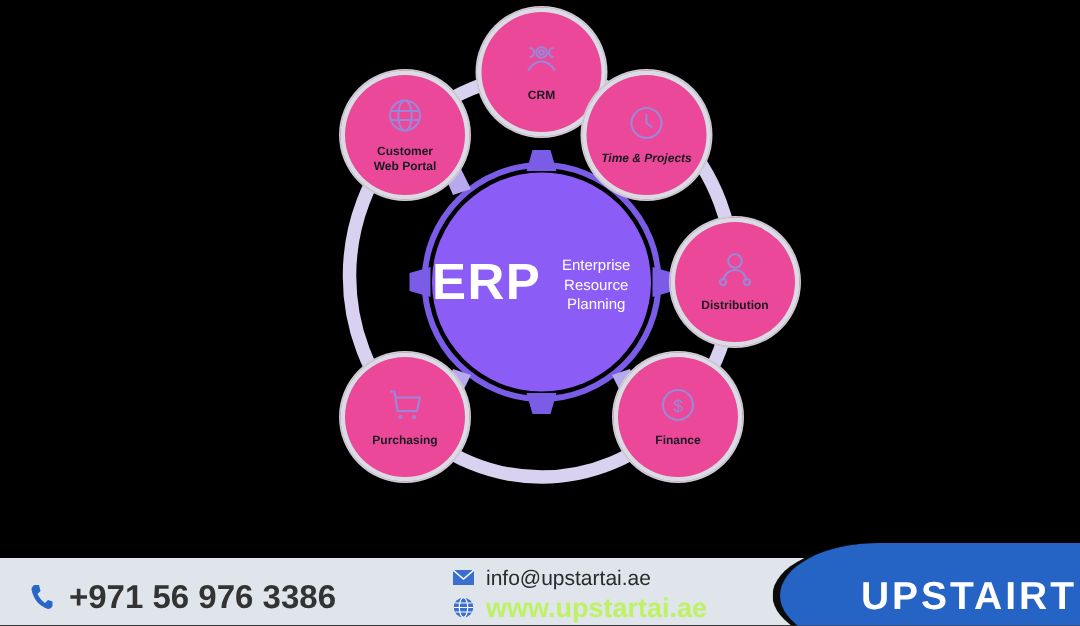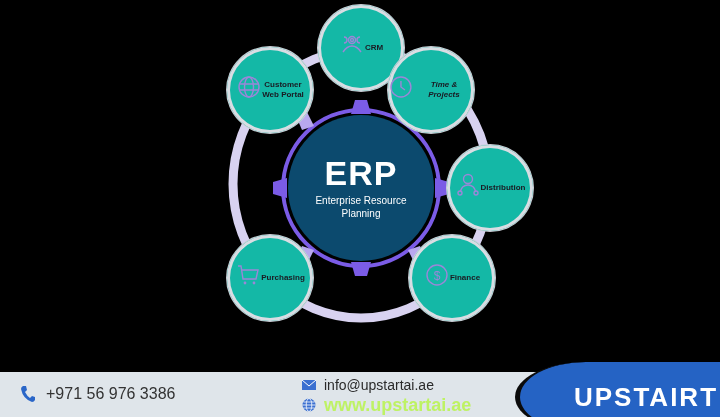--- a/index.html
+++ b/index.html
@@ -1,30 +1,30 @@
 <!DOCTYPE html>
 <html><head>
 <meta charset="utf-8">
 <style>
   html, body { margin:0; padding:0; }
   body { width:720px; height:417px; background:#000; position:relative; overflow:hidden; font-family:"Liberation Sans", sans-serif; }
   .stage { position:absolute; left:0; top:0; width:720px; height:370px; background:#000; }
   svg.diagram { position:absolute; left:0; top:0; }
-  .node { position:absolute; width:86px; height:86px; border-radius:50%; background:#14b8a6;
-          box-shadow:0 0 0 3px #d9dde3 inset, 0 0 0 1px #c9ced6; display:flex; 
+  .node { position:absolute; width:86px; height:86px; border-radius:50%; background:#ec4899;
+          box-shadow:0 0 0 3px #d9dde3 inset, 0 0 0 1px #c9ced6; display:flex; flex-direction:column;
           align-items:center; justify-content:center; box-sizing:border-box; }
   .node .icon { width:26px; height:26px; margin-bottom:6px; }
   .node .label { font-size:8px; font-weight:700; color:#1a1a22; text-align:center; line-height:10px; white-space:pre-line; }
   .center { position:absolute; left:288px; top:115px; width:146px; height:146px; border-radius:50%;
-            background:#0c4a6e; display:flex; flex-direction:column; align-items:center; justify-content:center; color:#fff; }
+            background:#8b5cf6; display:flex; align-items:center; justify-content:center; color:#fff; }
   .center .title { font-size:34px; font-weight:700; line-height:34px; letter-spacing:1px; }
   .center .sub { font-size:10px; text-align:center; line-height:13px; margin-top:4px; white-space:pre-line; }
   .footer { position:absolute; left:0; top:372px; width:720px; height:45px; background:#dfe5ea; }
   .phone { position:absolute; left:20px; top:385px; display:flex; align-items:center; }
-  .phone .txt { font-size:16px; font-weight:400; color:#333; margin-left:10px; }
+  .phone .txt { font-size:22px; font-weight:700; color:#333; margin-left:10px; }
   .contact { position:absolute; left:282px; top:375px; }
   .contact .row { display:flex; align-items:center; height:20px;margin-left:20px; }
   .contact .email { font-size:14px; color:#2a2a2a; margin-left:8px; }
   .contact .web { font-size:18px; font-weight:700; color:#bef264; margin-left:8px; }
   .brand { position:absolute; left:515px; top:362px; width:230px; height:70px; border-radius:60% 0 0 60% / 100% 0 0 100%;
            background:#2563c4; border-left:5px solid #0b0b0b; display:flex; align-items:center; justify-content:center; }
   .brand .logo { font-size:26px; font-weight:900; color:#fff; letter-spacing:2px; margin-left:22px; }
 </style>
 </head>
 <body>

